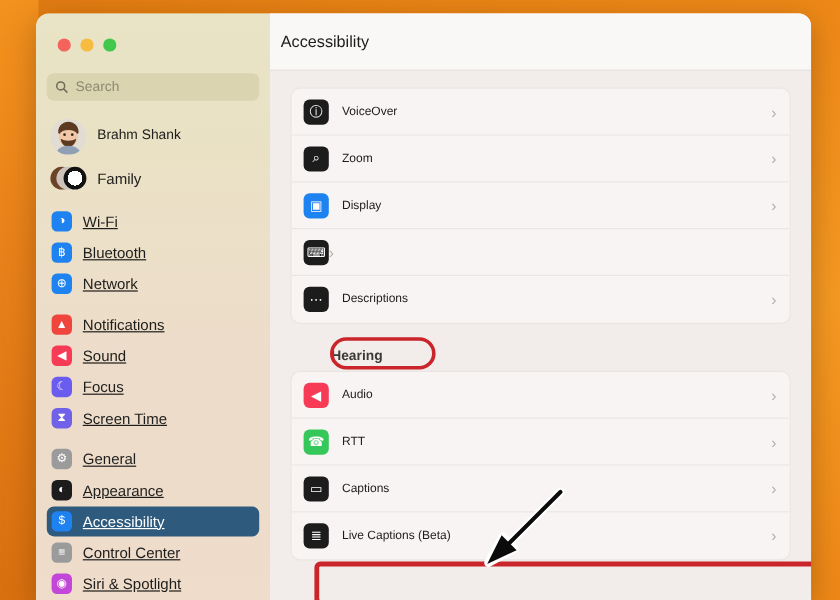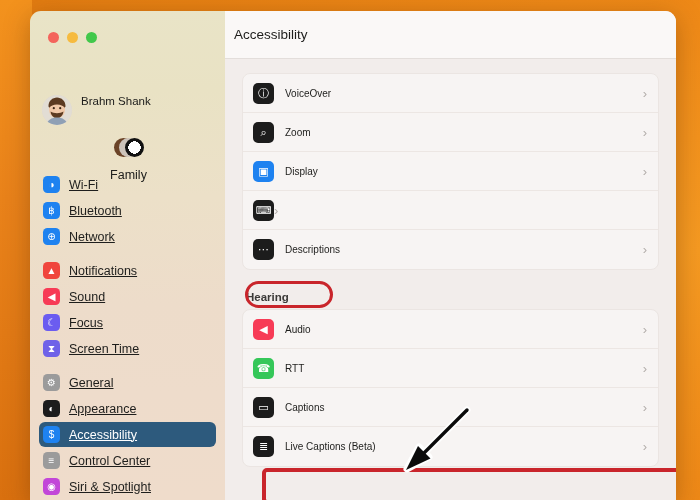--- a/index.html
+++ b/index.html
@@ -46,27 +46,27 @@
     position:absolute;left:9px;top:50px;width:177px;height:23px;
     background:rgba(190,180,130,.30);
     border-radius:6px;display:flex;align-items:center;gap:6px;padding:0 7px;
     box-sizing:border-box;
   }
   .searchbox .q{flex:none;display:block;}
   .searchtext{font-size:11.5px;color:#8d8a73;}
 
   #sidebar-scroll{position:absolute;left:0;top:80px;width:195px;bottom:0;}
 
-  .profile{display:flex;align-items:flex-start;gap:9px;padding:4px 10px 2px 12px;height:44px;box-sizing:border-box;}
+  .profile{display:flex;align-items:center;gap:9px;padding:4px 10px 2px 12px;height:44px;box-sizing:border-box;}
   .avatar{width:30px;height:30px;border-radius:50%;flex:none;overflow:hidden;background:#ded8cf;position:relative;}
   .profile-txt{display:flex;flex-direction:column;line-height:1.18;}
   .pname{font-size:11.5px;color:#20201e;}
   .psub{font-size:9.4px;color:#5d5a53;max-width:120px;}
 
-  .famrow{display:flex;align-items:center;gap:9px;padding:2px 10px 2px 12px;height:28px;box-sizing:border-box;flex-direction:column;}
+  .famrow{display:flex;align-items:center;gap:9px;padding:2px 10px 2px 12px;height:28px;box-sizing:border-box;}
   .famicons{width:30px;height:22px;position:relative;flex:none;}
   .famicons i{position:absolute;width:19px;height:19px;border-radius:50%;top:1px;display:block;}
   .fam1{left:0;background:#6b4327;}
   .fam2{left:5px;background:#ccc3ba;}
   .fam3{left:11px;background:radial-gradient(circle at 50% 50%,#fff 0 46%,#111 46% 100%);}
   .famlabel{font-size:12.5px;color:#20201e;}
 
   .group{margin-top:9px;}
   .item{
     display:flex;align-items:center;gap:9px;
@@ -113,20 +113,27 @@
 <div id="window">
 
   <div id="sidebar">
 
     <div class="traffic">
       <span class="tl r"></span>
       <span class="tl y"></span>
       <span class="tl g"></span>
     </div>
 
+    <div class="searchbox">
+      <svg class="q" width="11" height="11" viewBox="0 0 12 12">
+        <circle cx="5" cy="5" r="3.6" fill="none" stroke="#6f6c58" stroke-width="1.4"></circle>
+        <line x1="7.6" y1="7.6" x2="10.6" y2="10.6" stroke="#6f6c58" stroke-width="1.5" stroke-linecap="round"></line>
+      </svg>
+      <span class="searchtext">Search</span>
+    </div>
 
     <div id="sidebar-scroll">
 
       <div class="profile">
         <div class="avatar">
           <svg width="30" height="30" viewBox="0 0 30 30">
             <circle cx="15" cy="15" r="15" fill="#e2ddd4"></circle>
             <path d="M7 12c0-5 4-8 8-8s8 3 8 8v3c0 5-4 8-8 8s-8-3-8-8z" fill="#f0c8a8"></path>
             <path d="M6.5 11c0-5 4-8.5 8.5-8.5S23.5 6 23.5 11c0 1-.4 1.6-1.2 1.4-1-1.6-3.6-3-7.3-3s-6.3 1.4-7.3 3C6.9 12.6 6.5 12 6.5 11z" fill="#5b3a21"></path>
             <path d="M8.6 16.6c1.6 1 4 1.6 6.4 1.6s4.8-.6 6.4-1.6c-.3 4-3 6.6-6.4 6.6s-6.1-2.6-6.4-6.6z" fill="#5b3a21"></path>
@@ -236,21 +243,21 @@
               <span class="chev">›</span>
             </div>
             <div class="row">
               <span class="ric" style="background: rgb(28, 28, 28);">⋯</span>
               <span class="rlabel">Descriptions</span>
               <span class="chev">›</span>
             </div>
           </div>
         </div>
         <div style="margin-top: 17px;">
-          <div style="position: relative;"><div class="sect-h">Hearing</div><div class="anno" id="oval"></div></div>
+          <div style="position: relative; margin-left: 30px;"><div class="sect-h">Hearing</div><div class="anno" id="oval"></div></div>
           <div class="card">
             <div class="row">
               <span class="ric" style="background: rgb(247, 59, 86);">◀</span>
               <span class="rlabel">Audio</span>
               <span class="chev">›</span>
             </div>
             <div class="row">
               <span class="ric" style="background: rgb(53, 199, 89);">☎</span>
               <span class="rlabel">RTT</span>
               <span class="chev">›</span>

